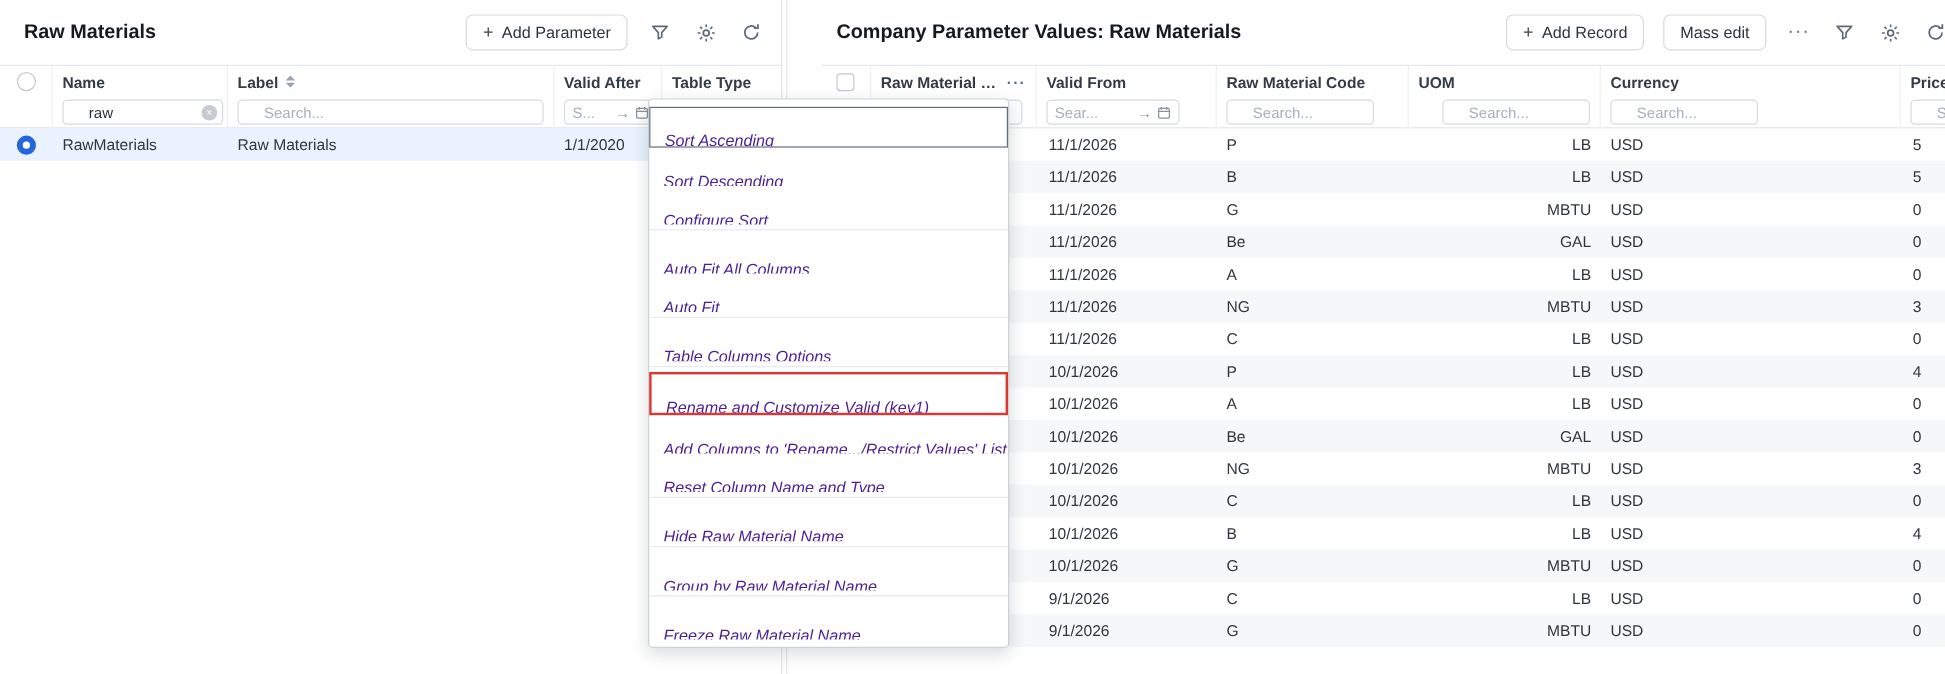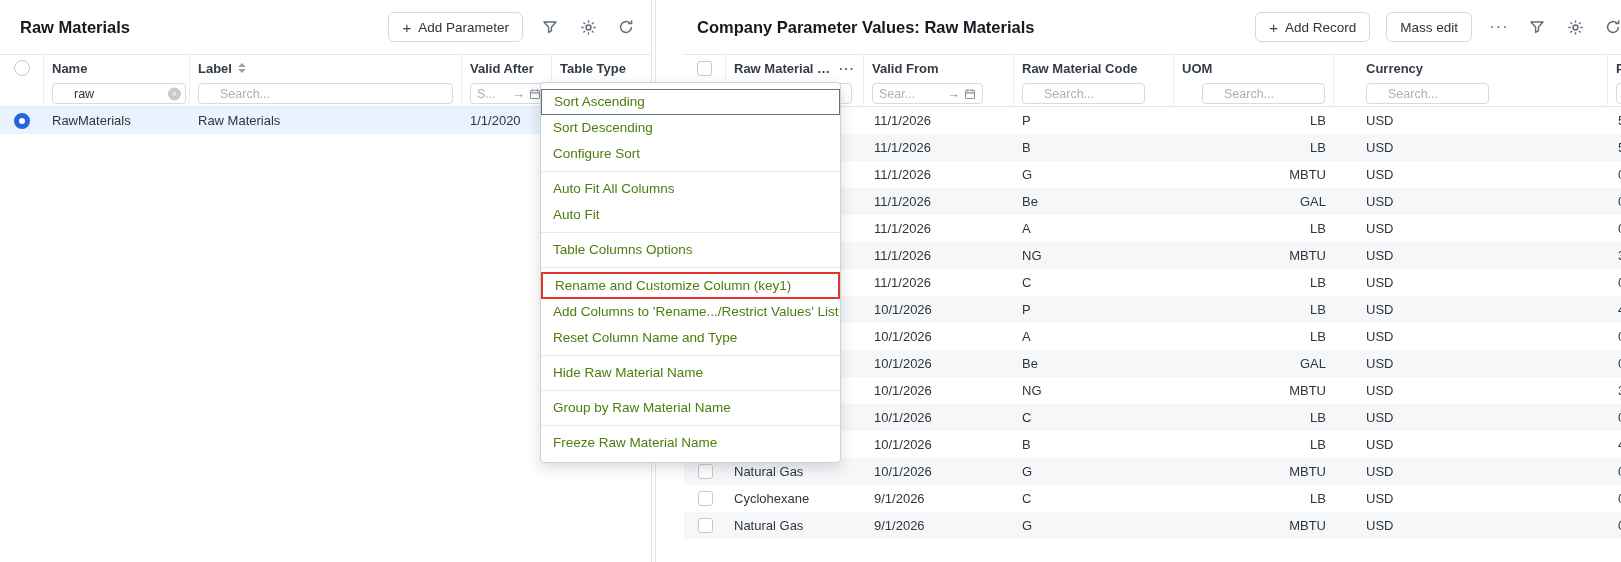--- a/index.html
+++ b/index.html
@@ -46,21 +46,21 @@
   .l-label { width:272px; flex:0 0 272px; }
   .l-vafter { width:90px; flex:0 0 90px; }
   .l-ttype { flex:1; min-width:0; border-right:none; }
 
   
   .c-sel { width:42px; flex:0 0 42px; }
   .c-name { width:138px; flex:0 0 138px; }
   .c-vfrom { width:150px; flex:0 0 150px; }
   .c-code { width:160px; flex:0 0 160px; }
   .c-uom { width:160px; flex:0 0 160px;justify-content:flex-end; }
-  .c-curr { width:250px; flex:0 0 250px;margin-left:24px; }
+  .c-curr { width:250px; flex:0 0 250px; }
   .c-price { flex:1; min-width:0; border-right:none; }
 
   .hlabel { overflow:hidden; text-overflow:ellipsis; white-space:nowrap; flex:1; min-width:0; }
 
   
   .radio { width:16px; height:16px; border-radius:50%; border:1.5px solid #c3c9d0; background:#fff; flex:0 0 auto; }
   .radio.on { border:5px solid #2566dd; }
   .cb { width:15px; height:15px; border:1.5px solid #c3c9d0; border-radius:3px; background:#fff; flex:0 0 auto; }
   .sorticon { display:inline-flex; flex-direction:column; margin-left:6px; }
   .tri-up { width:0; height:0; border-left:4px solid transparent; border-right:4px solid transparent;
@@ -83,22 +83,22 @@
   .datebox.small { width:78px; }
   .datebox .ph { flex:1; min-width:0; overflow:hidden; white-space:nowrap; }
   .datebox .arr { color:#8a929b; flex:0 0 auto; }
 
   .selrow { background:#e9f2fd; }
 
   
   .menu { position:absolute; left:540px; top:82px; width:301px; background:#fff;
           border:1px solid #cdd2d8; border-radius:4px; box-shadow:0 5px 14px rgba(20,28,40,.16);
           padding:6px 0; z-index:10; }
-  .mi { height:26px; line-height:26px; padding:0 12px; font-size:13.5px; color:#4d7c0f;
-        white-space:nowrap; overflow:hidden; cursor:pointer; }
+  .mi { height:26px; line-height:26px; padding:16px 12px; font-size:13.5px; color:#4c1d95;
+        white-space:nowrap; overflow:hidden; cursor:pointer;font-style:italic; }
   .mi.focused { border:1px solid #636f7e; line-height:24px; }
   .mi.redbox { border:2px solid #e0362f; line-height:23px; height:27px; }
   .msep { height:1px; background:#e7eaee; margin:4px 0; }
 
   
   .vscroll { position:absolute; right:0; top:107px; bottom:0; width:12px; background:#fafbfc;
              border-left:1px solid #eef0f3; z-index:3; }
   .vthumb { position:absolute; left:2px; right:2px; top:3px; height:52px; background:#c7ccd2;
             border-radius:5px; cursor:pointer; }
 </style>
@@ -486,21 +486,21 @@
 <div class="menu">
   <div class="mi focused">Sort Ascending</div>
   <div class="mi">Sort Descending</div>
   <div class="mi">Configure Sort</div>
   <div class="msep"></div>
   <div class="mi">Auto Fit All Columns</div>
   <div class="mi">Auto Fit</div>
   <div class="msep"></div>
   <div class="mi">Table Columns Options</div>
   <div class="msep"></div>
-  <div class="mi redbox">Rename and Customize Column (key1)</div>
+  <div class="mi redbox">Rename and Customize Valid (key1)</div>
   <div class="mi">Add Columns to 'Rename.../Restrict Values' List</div>
   <div class="mi">Reset Column Name and Type</div>
   <div class="msep"></div>
   <div class="mi">Hide Raw Material Name</div>
   <div class="msep"></div>
   <div class="mi">Group by Raw Material Name</div>
   <div class="msep"></div>
   <div class="mi">Freeze Raw Material Name</div>
 </div>
 

